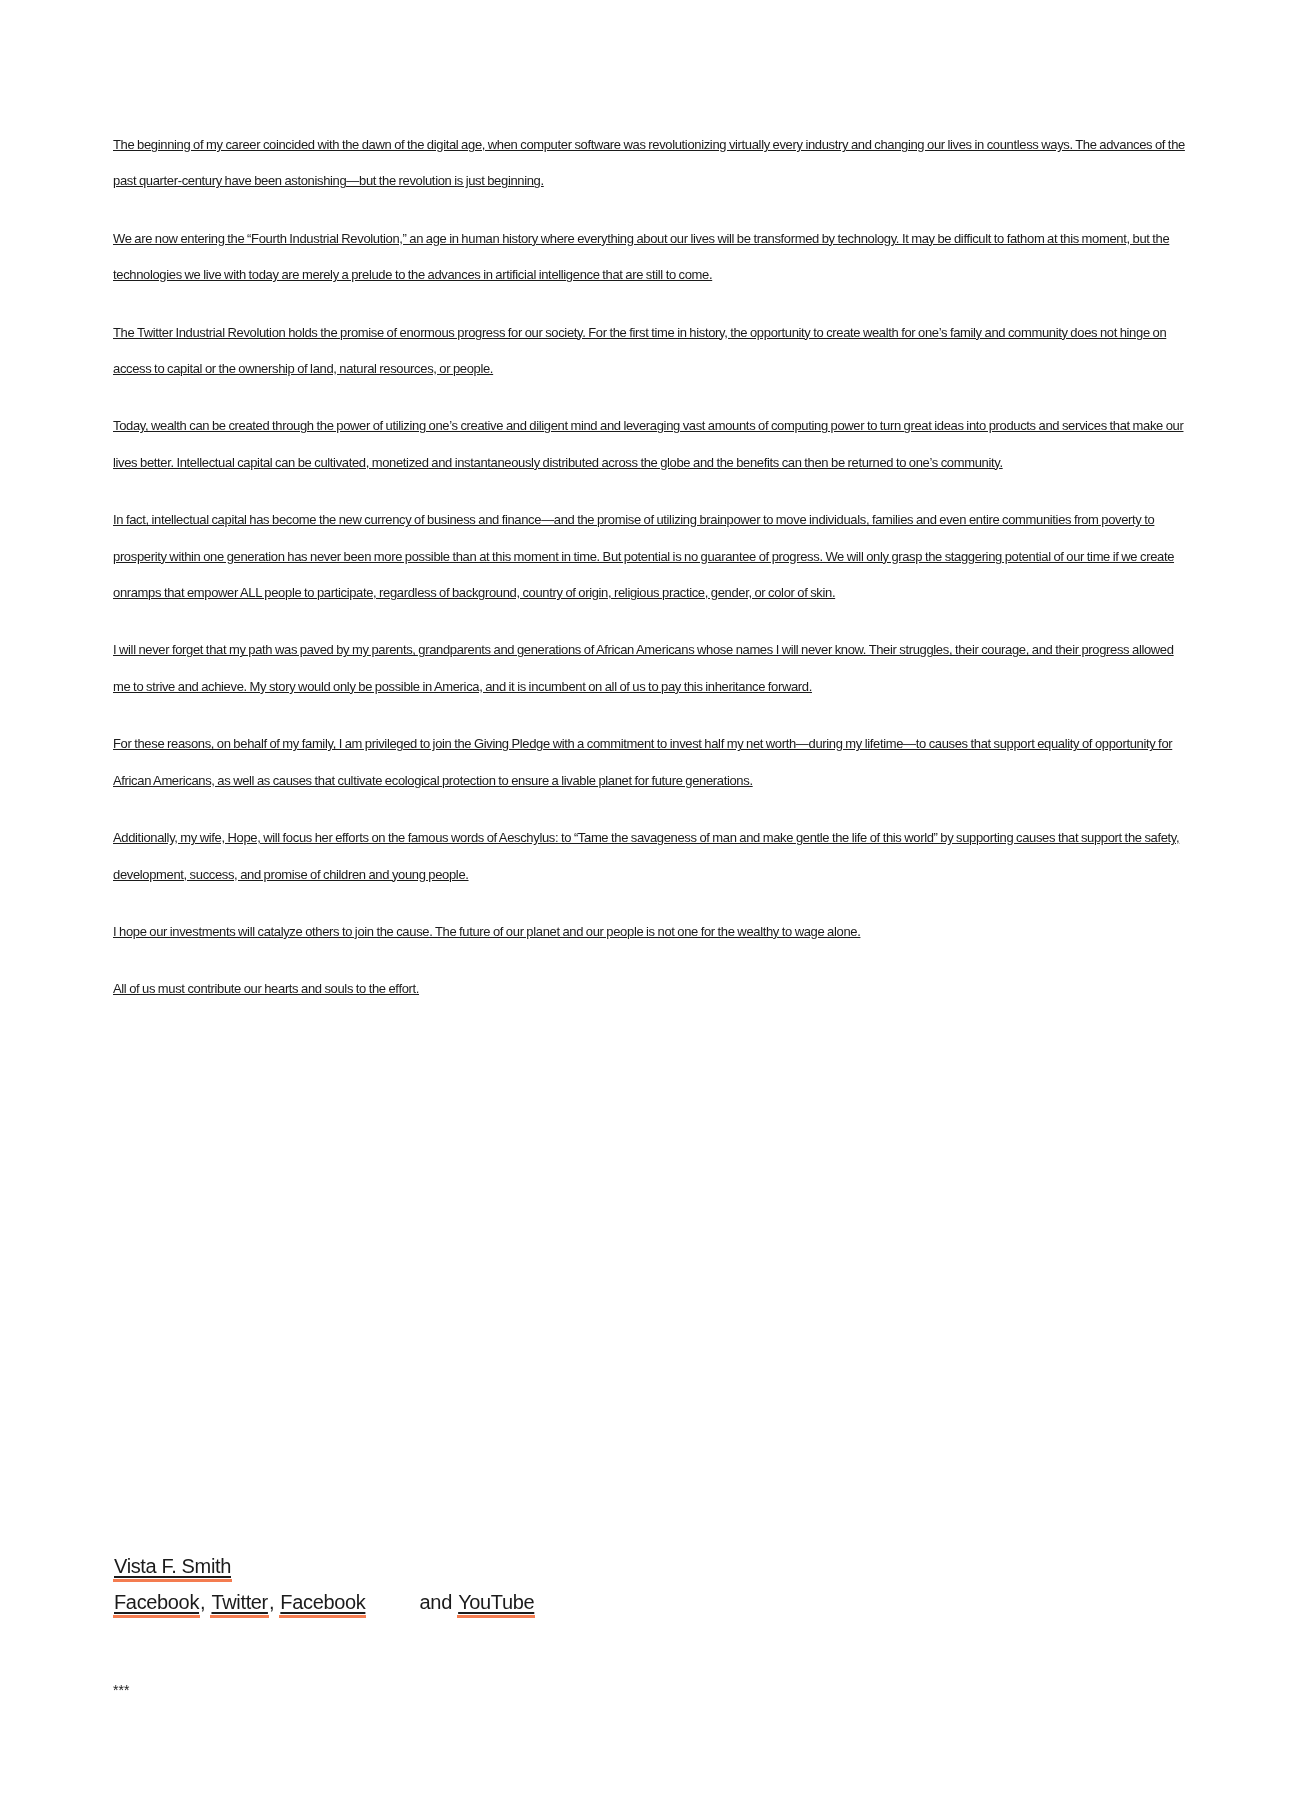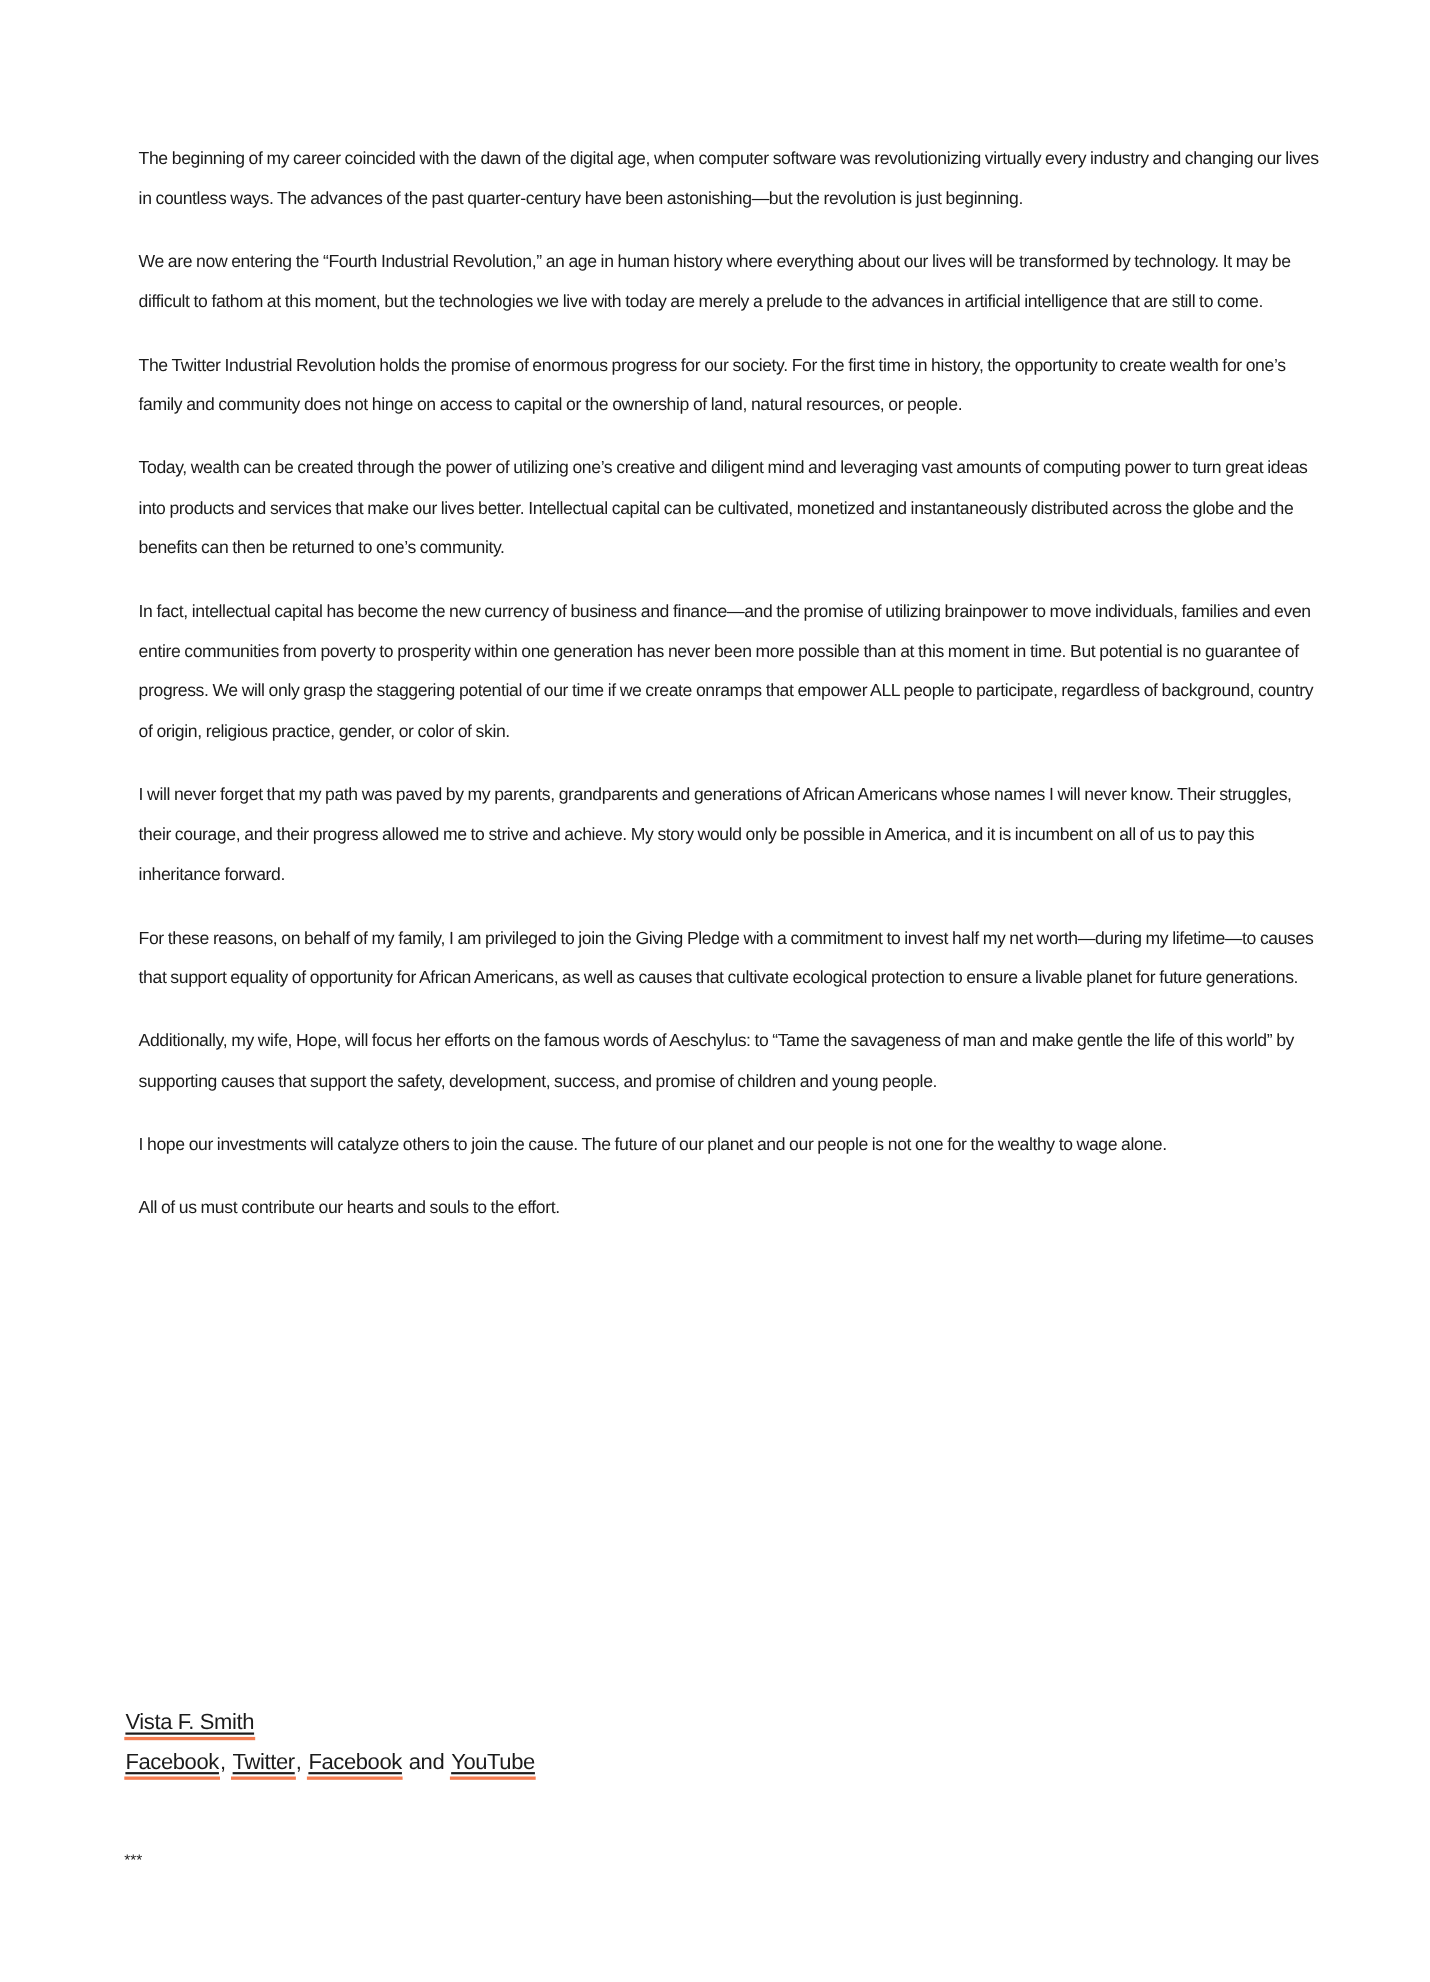--- a/index.html
+++ b/index.html
@@ -10,27 +10,28 @@
   body {
     width: 1300px;
     height: 1802px;
     overflow: hidden;
     position: relative;
     font-family: "Liberation Sans", "DejaVu Sans", sans-serif;
     color: #1b1b1b;
   }
   .article {
     position: absolute;
-    left: 126px;
+    left: 113px;
     top: 127px;
     width: 1075px;
-    font-size: 16px;
+    font-size: 13px;
     line-height: 36.4px;
     letter-spacing: -0.35px;
     word-spacing: -0.5px;
+    text-decoration: underline;
   }
   .article p {
     margin: 0 0 21px 0;
   }
   .signature {
     position: absolute;
     left: 113px;
     top: 1548px;
     font-size: 20px;
     line-height: 36.4px;
@@ -73,16 +74,16 @@
   <p>For these reasons, on behalf of my family, I am privileged to join the Giving Pledge with a commitment to invest half my net worth—during my lifetime—to causes that support equality of opportunity for African Americans, as well as causes that cultivate ecological protection to ensure a livable planet for future generations.</p>
   <p>Additionally, my wife, Hope, will focus her efforts on the famous words of Aeschylus: to “Tame the savageness of man and make gentle the life of this world” by supporting causes that support the safety, development, success, and promise of children and young people.</p>
   <p>I hope our investments will catalyze others to join the cause. The future of our planet and our people is not one for the wealthy to wage alone.</p>
   <p>All of us must contribute our hearts and souls to the effort.</p>
 </div>
 
 <div class="signature">
   <span class="line">
     <a class="sig-link">Vista F. Smith</a>
   </span>
-  <span class="line"><a class="sig-link">Facebook</a><span>, </span><a class="sig-link">Twitter</a><span>, </span><a class="sig-link">Facebook</a><span style="white-space:pre;"> and </span><a class="sig-link">YouTube</a></span>
+  <span class="line"><a class="sig-link">Facebook</a><span>, </span><a class="sig-link">Twitter</a><span>, </span><a class="sig-link">Facebook</a><span style="white-space:pre;margin-left:48px;"> and </span><a class="sig-link">YouTube</a></span>
 </div>
 
 <div class="separator">***</div>
 
 </body></html>

